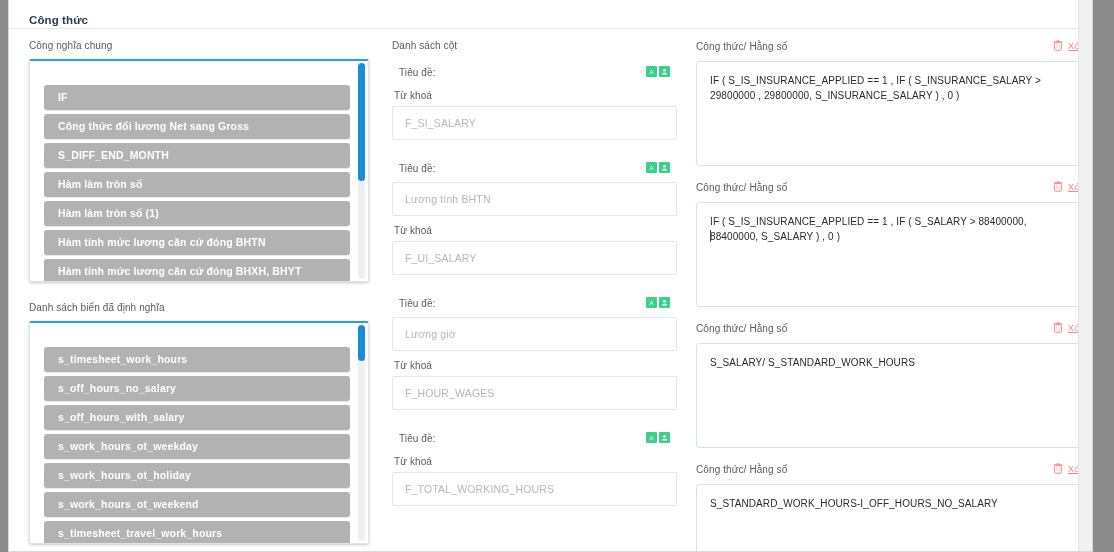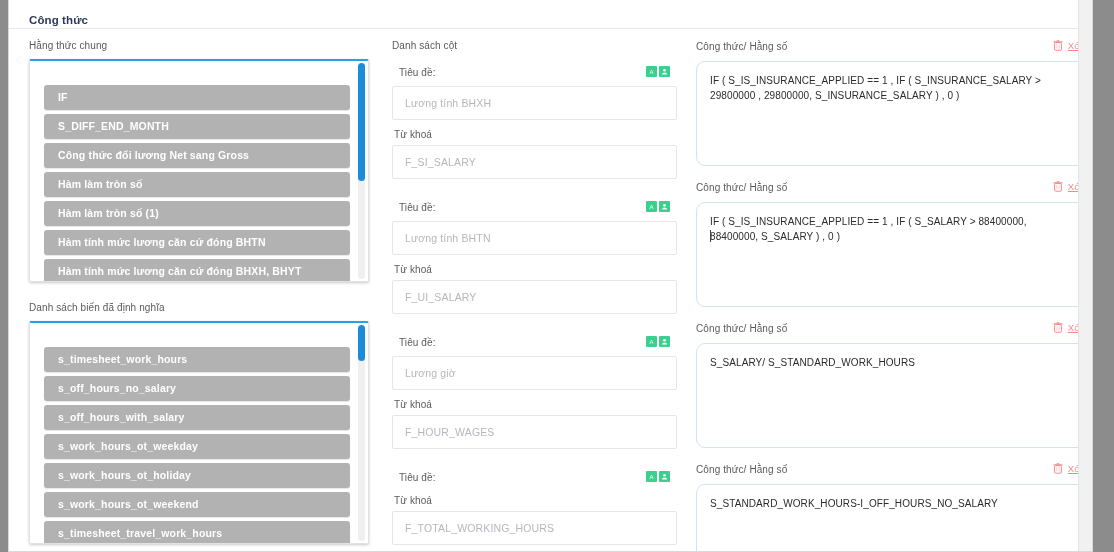--- a/index.html
+++ b/index.html
@@ -164,21 +164,21 @@
   .del-text {
     font-size: 9.5px;
     color: #f08b8b;
     text-decoration: underline;
     letter-spacing: .1px;
   }
   .formula-box {
     position: relative;
     width: 396px; height: 105px;
     border: 1px solid #cfe4f2;
-    border-radius: 9px;
+    border-radius: 3px;
     background: #ffffff;
     overflow: hidden;
     padding-left: 30px;
   }
   .formula-text {
     position: absolute;
     left: 13px; top: 11px; right: 16px;
     font-size: 10px;
     line-height: 15px;
     color: #2b2b2b;
@@ -205,26 +205,26 @@
 <div class="viewport">
   <div class="page">
 
     <div class="header">
       <div class="header-title">Công thức</div>
     </div>
 
     <div class="col-left">
 
       <div class="left-block">
-        <span class="field-label list-label">Hằng thức chung</span>
+        <span class="field-label list-label">Công nghĩa chung</span>
         <div class="list-box">
           <div class="list-inner">
             <div class="list-item">IF</div>
+            <div class="list-item">Công thức đổi lương Net sang Gross</div>
             <div class="list-item">S_DIFF_END_MONTH</div>
-            <div class="list-item">Công thức đổi lương Net sang Gross</div>
             <div class="list-item">Hàm làm tròn số</div>
             <div class="list-item">Hàm làm tròn số (1)</div>
             <div class="list-item">Hàm tính mức lương căn cứ đóng BHTN</div>
             <div class="list-item">Hàm tính mức lương căn cứ đóng BHXH, BHYT</div>
           </div>
           <div class="list-scroll-track">
             <div class="list-scroll-thumb" style="top:0px;height:118px;"></div>
           </div>
         </div>
       </div>
@@ -262,21 +262,20 @@
                 </svg>
             </span>
             <span class="badge">
               <svg width="7" height="7" viewBox="0 0 7 7">
                   <circle cx="3.5" cy="2.3" r="1.3" fill="#fff"></circle>
                   <path d="M1 6.6c0-1.4 1.1-2.2 2.5-2.2S6 5.2 6 6.6z" fill="#fff"></path>
                 </svg>
             </span>
           </span>
         </div>
-        <input class="text-input" type="text" readonly="" placeholder="Lương tính BHXH" style="">
         <span class="field-label sub-label">Từ khoá</span>
         <input class="text-input" type="text" readonly="" placeholder="F_SI_SALARY" style="">
       </div>
 
       <div class="col-group">
         <div class="row-label">
           <span class="field-label">Tiêu đề:</span>
           <span class="badges">
             <span class="badge">
               <svg width="7" height="7" viewBox="0 0 7 7">

